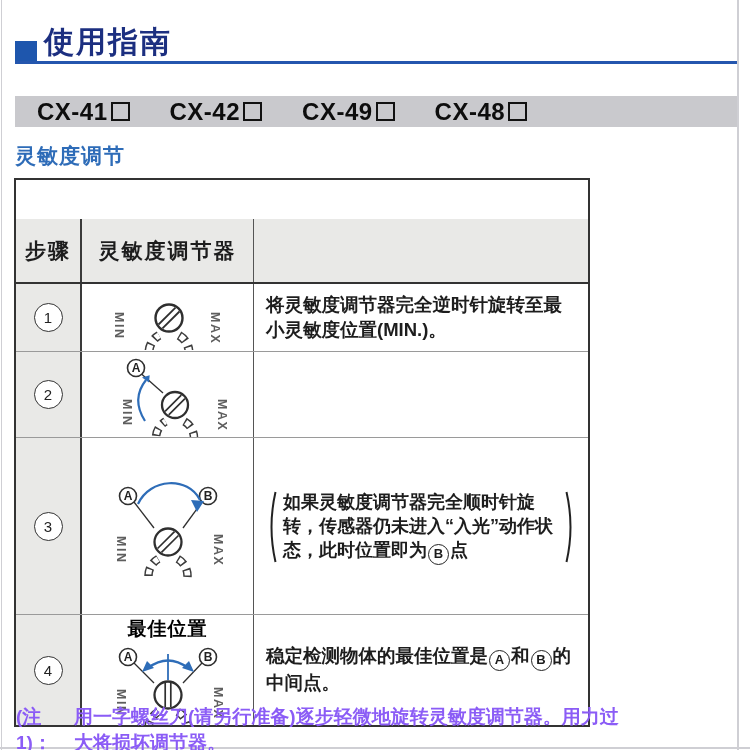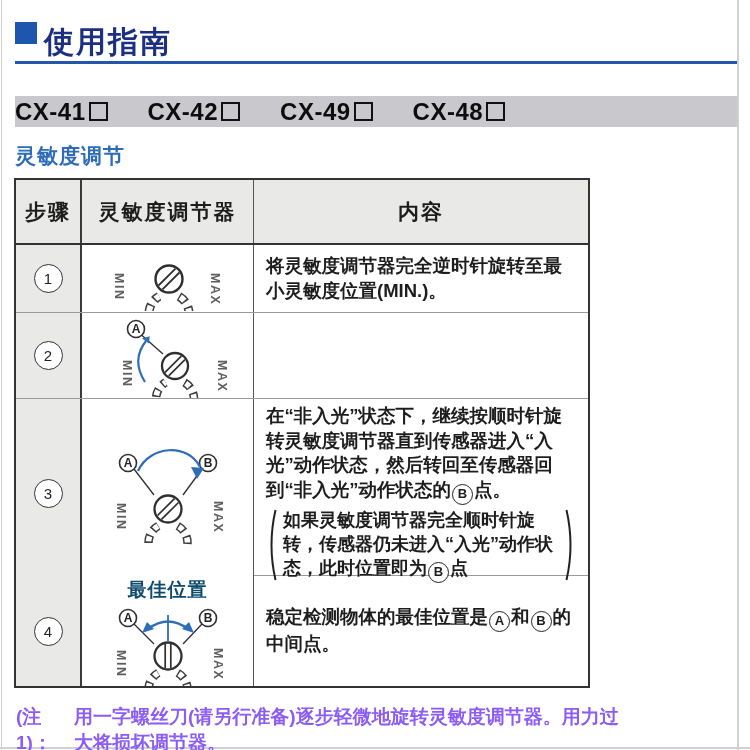--- a/index.html
+++ b/index.html
@@ -8,51 +8,51 @@
     font-family:"Liberation Sans","DejaVu Sans",sans-serif;color:#1d1d1d;
     overflow:hidden;
   }
   .page{position:absolute;inset:0;}
   .scan-edge{position:absolute;background:#cfcfd4;}
   .scan-edge.right{left:737px;top:0;width:2px;height:750px;}
   .scan-edge.bottom{left:0;top:747px;width:750px;height:2px;}
   .scan-edge.left{left:1px;top:0;width:1px;height:750px;}
 
   
-  .header{position:absolute;left:15px;top:22px;display:flex;align-items:flex-start;gap:7px;}
+  .header{position:absolute;left:15px;top:22px;display:flex;align-items:flex-end;gap:7px;}
   .header .sq{width:22px;height:22px;background:#1e56ad;}
   .header .t{font-size:30px;font-weight:700;color:#1c2f80;letter-spacing:2px;}
   .rule{position:absolute;left:15px;top:61px;width:722px;height:3px;background:#2456ae;}
 
   
   .model-bar{position:absolute;left:15px;top:96px;width:722px;height:31px;background:#c9c9cd;
-    display:flex;align-items:center;gap:40px;padding-left:0;box-sizing:border-box;}
+    display:flex;align-items:center;gap:40px;padding-left:22px;box-sizing:border-box;}
   .model{font-size:24px;font-weight:700;color:#0d0d0d;letter-spacing:.5px;white-space:nowrap;}
   .msq{display:inline-block;width:15px;height:15px;border:2.5px solid #111;margin-left:3px;vertical-align:-1px;}
   .subtitle{position:absolute;left:15px;top:132px;font-size:21px;font-weight:700;color:#2e6cb8;letter-spacing:1px;margin-top:10px;}
 
   
   .table{position:absolute;left:14px;top:178px;width:576px;border:2.2px solid #333;background:#fff;box-sizing:border-box;}
   .trow{display:grid;grid-template-columns:66px 172px 1fr;border-bottom:1px solid #9a9a9a;}
   .trow:last-child{border-bottom:none;}
-  .trow.thead{border-bottom:2px solid #333;background:#e9e9e7;}
+  .trow.thead{border-bottom:2px solid #333;background:#e9e9e7;margin-top:39px;}
   .trow.thead{height:63px;}
   .trow.r1{height:67px;}
   .trow.r2{height:85px;}
   .trow.r3{height:176px;}
   .trow.r4{height:110px;}
   .cell{display:flex;align-items:center;justify-content:center;box-sizing:border-box;min-width:0;}
   .cell.c1{border-right:2px solid #3a3a3a;}
   .cell.c2{border-right:1.4px solid #555;}
   .trow:not(.thead) .cell.c1{background:#e9e9e7;}
   .hcell{font-size:21px;font-weight:700;color:#1d1d1d;letter-spacing:2px;}
   .step-circle{width:27px;height:27px;border:1.5px solid #333;border-radius:50%;
     font-size:15px;line-height:27px;text-align:center;color:#222;background:#fff;}
   .cell.dial{flex-direction:column;gap:1px;background:#fff;}
-  .dial-label{font-size:19px;font-weight:700;color:#0c4a6e;letter-spacing:1px;}
+  .dial-label{font-size:19px;font-weight:700;color:#000000;letter-spacing:1px;}
   .cell.content{flex-direction:column;align-items:flex-end;justify-content:center;
     padding:5px 12px;font-size:18.5px;line-height:24.5px;font-weight:600;text-align:left;}
   .cc{display:inline-block;width:19px;height:19px;border:1.4px solid #222;border-radius:50%;
     font-size:13px;line-height:18px;text-align:center;vertical-align:-2px;font-weight:700;margin:0 1px;background:#fff;}
   .note-wrap{display:flex;align-items:stretch;margin-top:3px;gap:6px;}
   .note-text{font-size:18px;line-height:24px;font-weight:600;}
   .paren{flex:0 0 11px;}
 
   svg text.minmax{font-size:12.5px;font-weight:700;fill:#5e5e5e;letter-spacing:1.5px;}
   svg text.ab{font-size:12px;font-weight:700;fill:#222;}
@@ -82,21 +82,20 @@
     <span class="model">CX-49<span class="msq"></span></span>
     <span class="model">CX-48<span class="msq"></span></span>
   </div>
   <div class="subtitle">灵敏度调节</div>
 
   <div class="table">
 
     <div class="trow thead">
       <div class="cell c1 hcell">步骤</div>
       <div class="cell c2 hcell">灵敏度调节器</div>
-      <div class="cell hcell">内容</div>
     </div>
 
     <div class="trow r1">
       <div class="cell c1">
         <span class="step-circle">1</span>
       </div>
       <div class="cell c2 dial">
         <svg width="150" height="64" viewBox="0 0 150 64">
           <path d="M 86,49.3 A 20,20 0 1 1 66,49.3" fill="none" stroke="#3c3c3c" stroke-width="9" stroke-dasharray="8.5 5.5"></path>
           <path d="M 86,49.3 A 20,20 0 1 1 66,49.3" fill="none" stroke="#ffffff" stroke-width="6" stroke-dasharray="5.5 8.5" stroke-dashoffset="-1.5"></path>
@@ -157,21 +156,20 @@
           <text class="ab" x="40" y="28.2" text-anchor="middle">A</text>
           <circle cx="120" cy="24" r="8.5" fill="#fff" stroke="#2f2f2f" stroke-width="1.6"></circle>
           <text class="ab" x="120" y="28.2" text-anchor="middle">B</text>
           <path d="M 50,32 C 62,6 100,4 112,28" fill="none" stroke="#2e6db8" stroke-width="2.2"></path>
           <polygon points="109,40 103,28 116,29" fill="#2e6db8"></polygon>
           <text class="minmax" x="29" y="64" transform="rotate(90 29 64)">MIN</text>
           <text class="minmax" x="126" y="62" transform="rotate(90 126 62)">MAX</text>
         </svg>
       </div>
       <div class="cell content">
-        <div>在“非入光”状态下，继续按顺时针旋转灵敏度调节器直到传感器进入“入光”动作状态，然后转回至传感器回到“非入光”动作状态的<span class="cc">B</span>点。</div>
         <div class="note-wrap">
           <svg class="paren" width="11" height="74" viewBox="0 0 11 74">
             <path d="M 9.5,2 Q 1.5,37 9.5,72" fill="none" stroke="#222" stroke-width="2"></path>
           </svg>
           <div class="note-text">如果灵敏度调节器完全顺时针旋转，传感器仍未进入“入光”动作状态，此时位置即为<span class="cc">B</span>点</div>
           <svg class="paren" width="11" height="74" viewBox="0 0 11 74">
             <path d="M 1.5,2 Q 9.5,37 1.5,72" fill="none" stroke="#222" stroke-width="2"></path>
           </svg>
         </div>
       </div>

